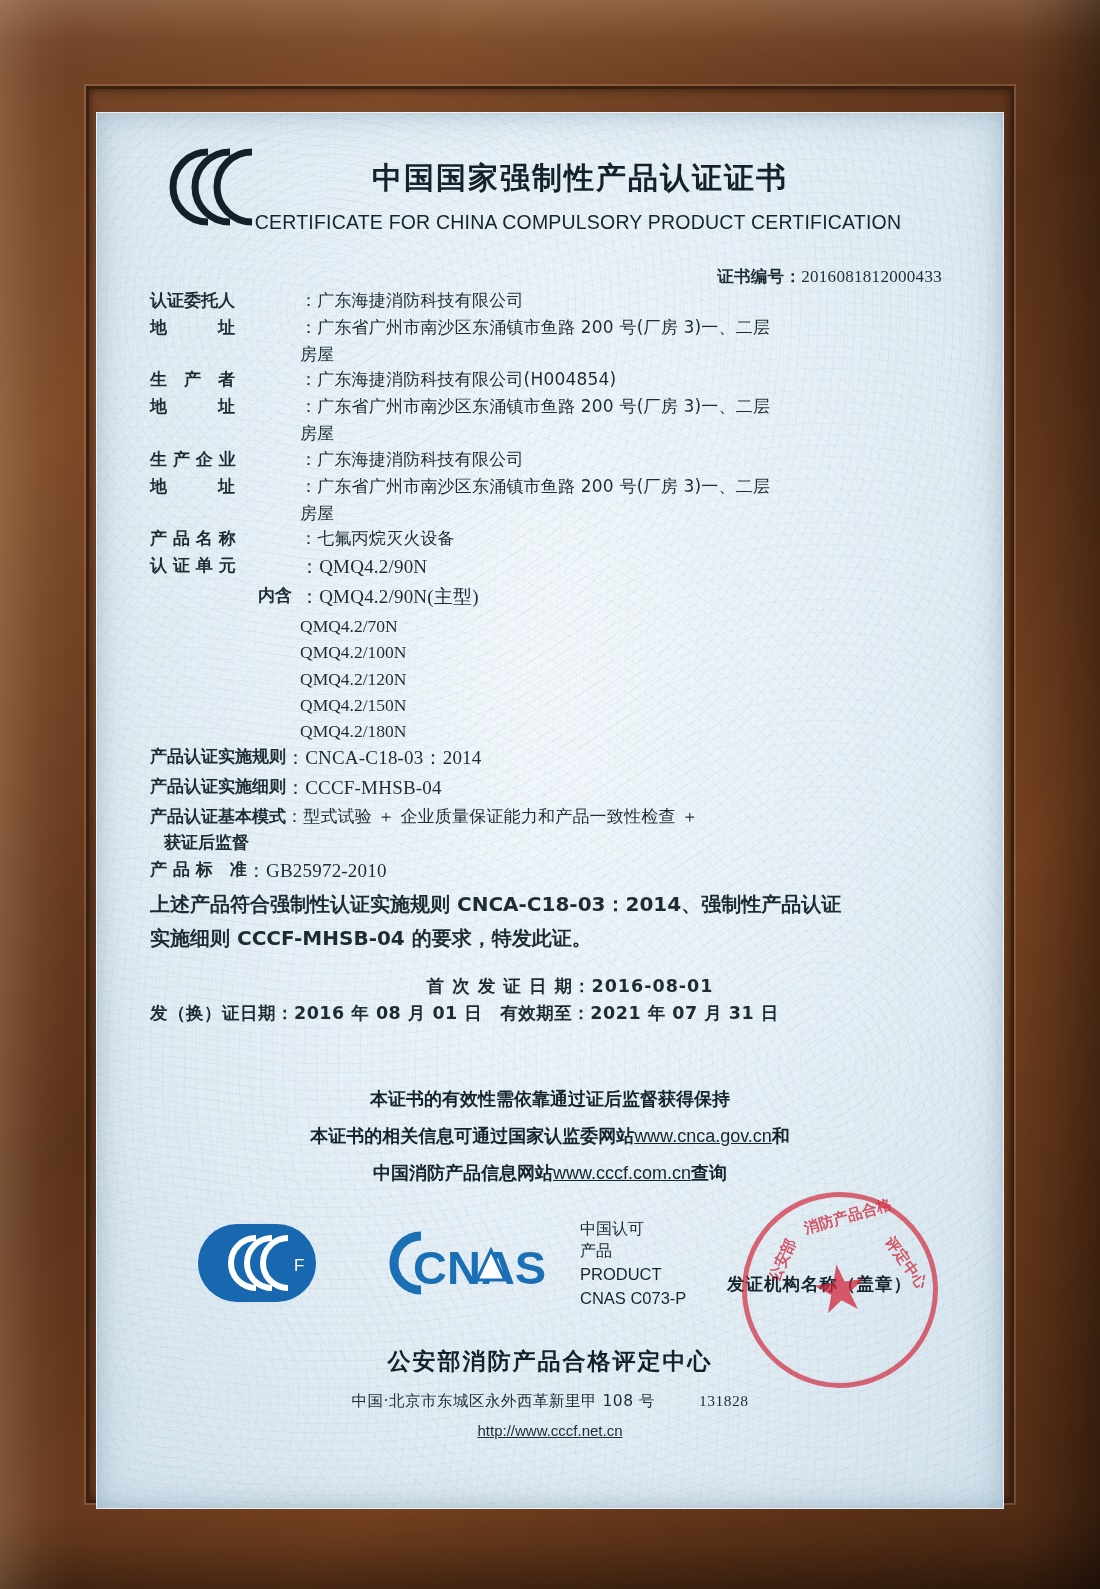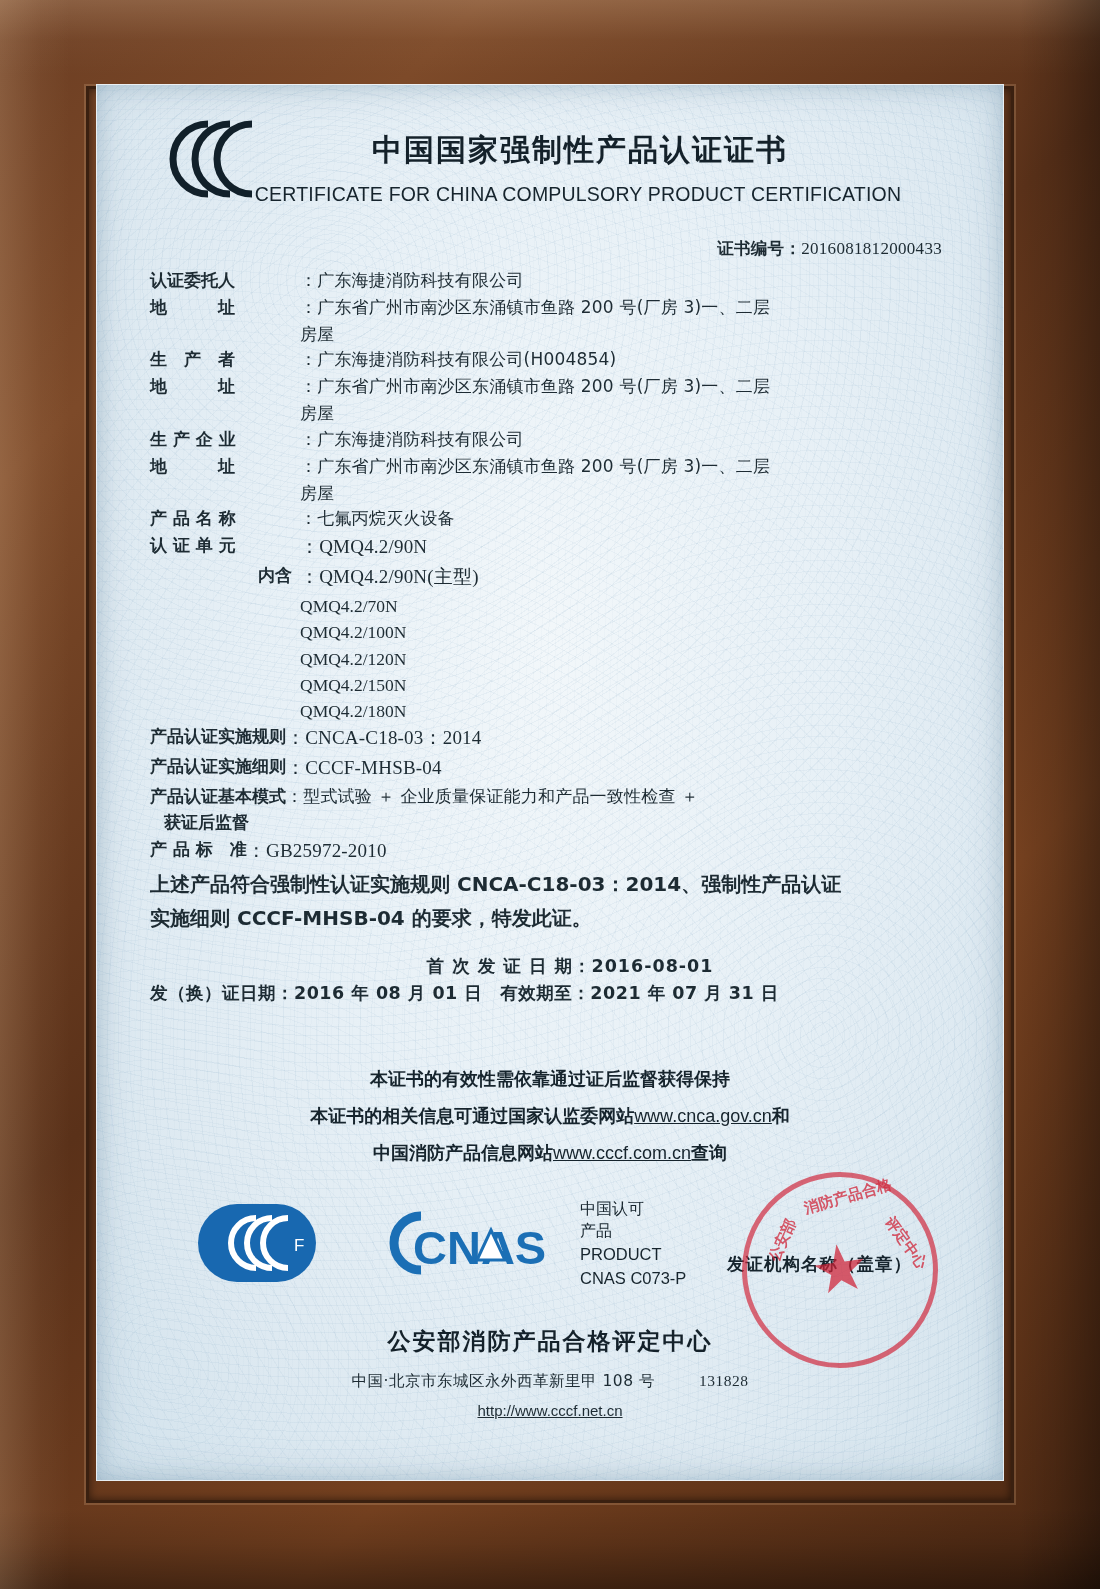--- a/index.html
+++ b/index.html
@@ -38,21 +38,21 @@
     left: 86px; top: 86px;
     width: 928px; height: 1417px;
     box-sizing: border-box;
     border: 3px solid #3a2010;
     box-shadow: inset 0 0 10px rgba(0,0,0,.55), 0 0 0 2px rgba(210,170,130,.25);
   }
 
   
   .paper {
     position: absolute;
-    left: 96px; top: 84px;
+    left: 96px; top: 112px;
     width: 908px;
     height: 1397px;
     background:
       radial-gradient(ellipse at 50% 40%, #f2f7fa 0%, #e7f0f6 45%, #dde9f1 75%, #d2e2ec 100%);
     box-sizing: border-box;
     overflow: hidden;
     box-shadow: inset 0 0 40px rgba(120,150,170,.35);
   }
   
   .paper::before {
@@ -112,21 +112,21 @@
     text-align: right;
     font-size: 17px;
     padding: 16px 22px 0 0;
     letter-spacing: .3px;
   }
   .cert-no .lbl { font-weight: bold; font-family: "DejaVu Sans", sans-serif; font-size: 16.5px;}
   .cert-no .val { font-family: "Liberation Serif", serif; }
 
   
   .fields {
-    margin-top: 8px;
+    margin-top: 0;
     padding-left: 14px;
     font-size: 18px;
   }
   .row {
     display: flex;
     align-items: flex-start;
     line-height: 1.52;
     margin-bottom: 1px;
   }
   .label {

